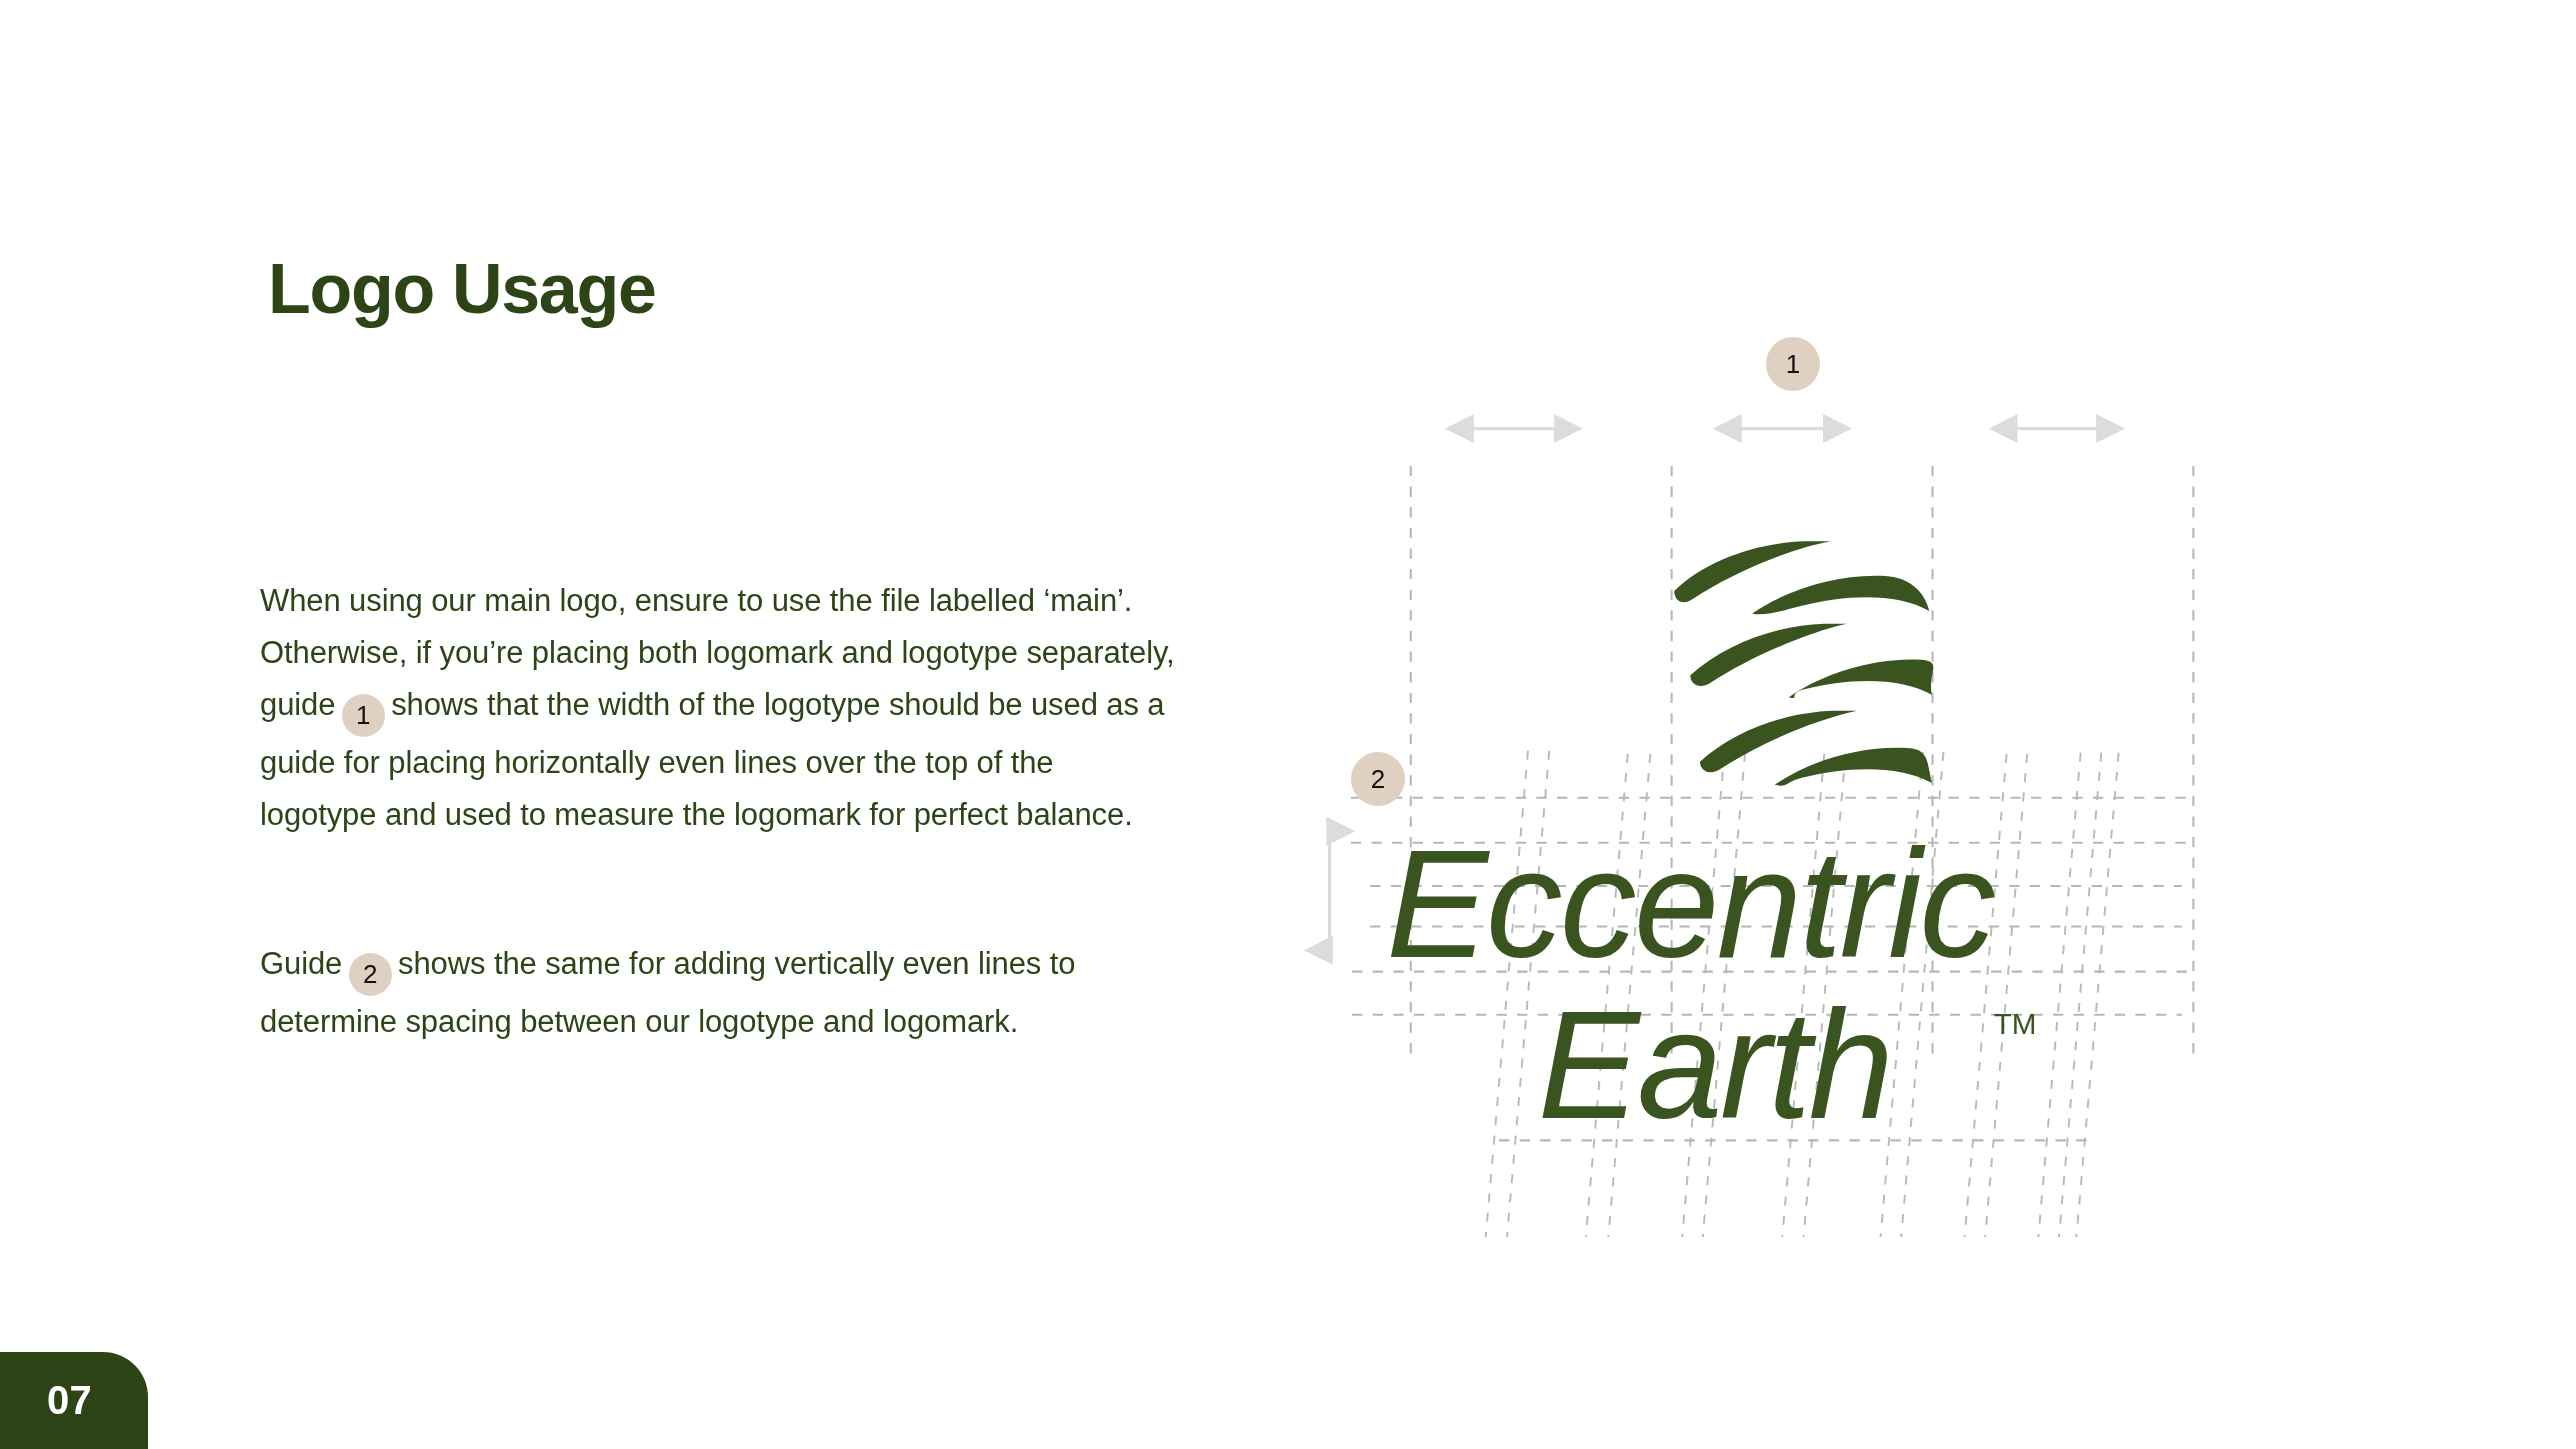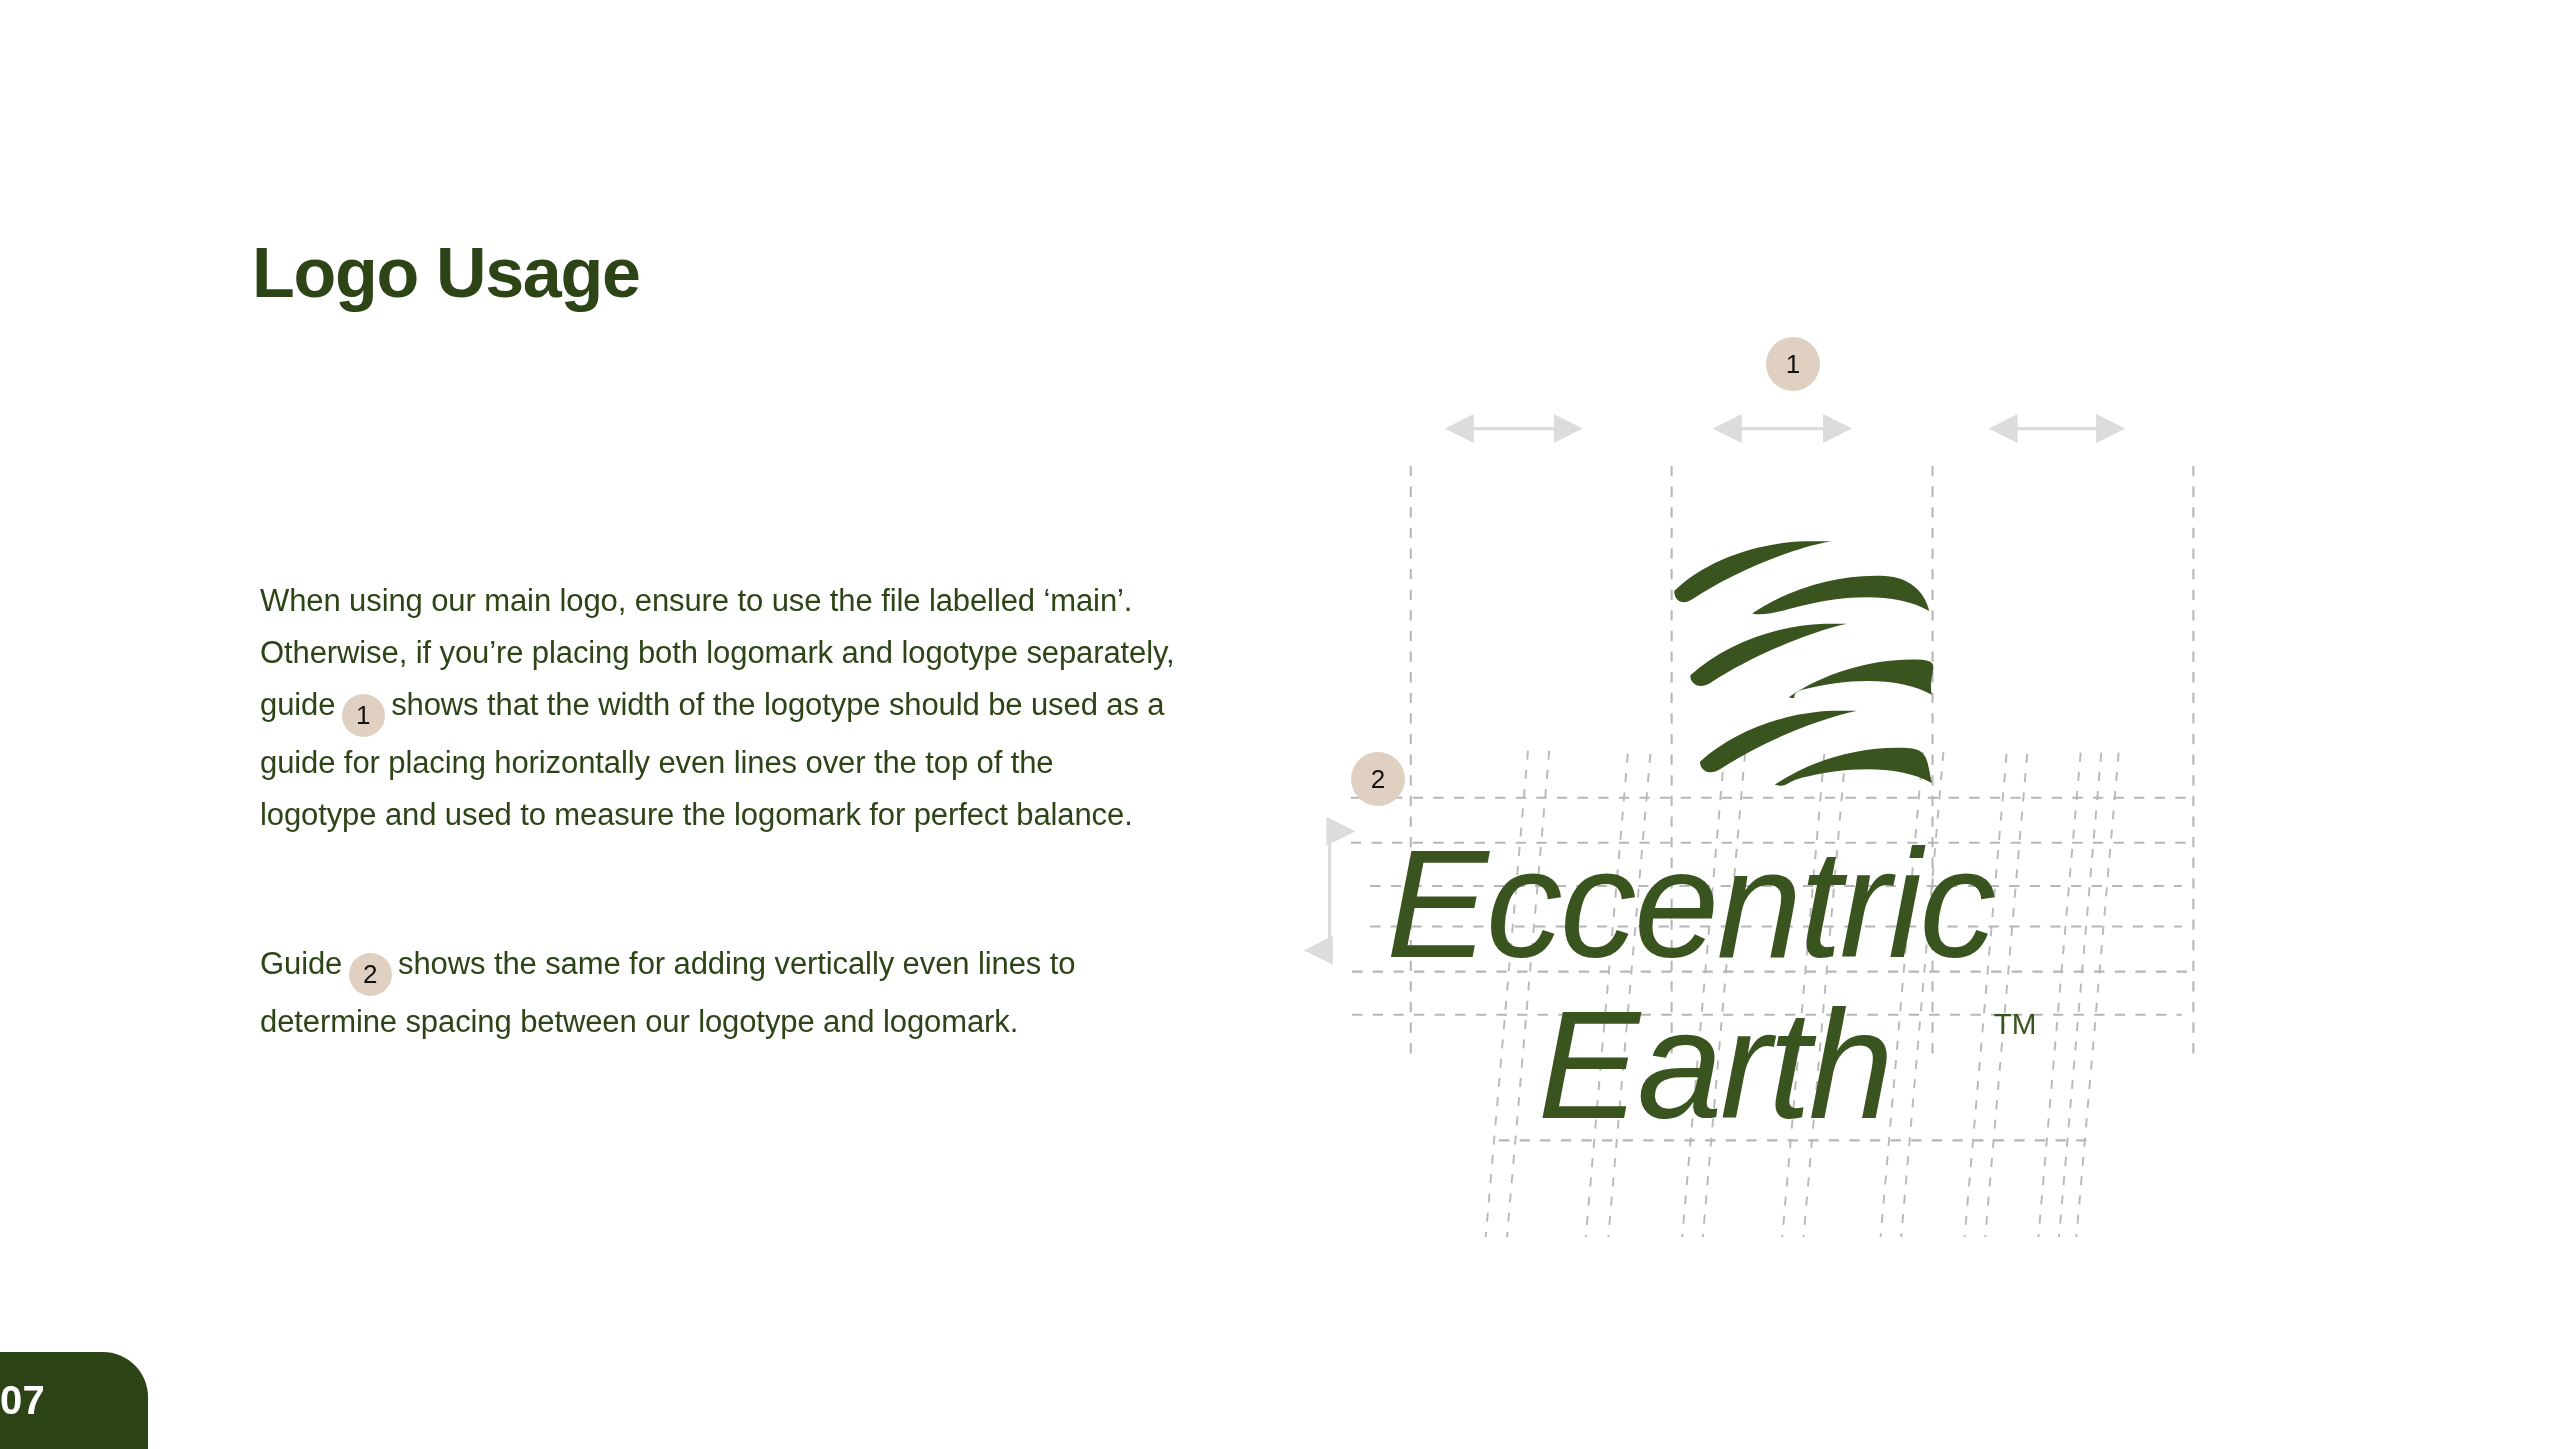--- a/index.html
+++ b/index.html
@@ -9,21 +9,21 @@
     font-family:"Liberation Sans", sans-serif;
     overflow:hidden;
     position:relative;
   }
   .slide{position:absolute;inset:0;background:#fff;}
 
   
   .left-col{position:absolute;left:252px;top:238px;width:947px;}
   .page-title{
     font-size:70px;line-height:1.0;font-weight:bold;
-    color:#2d4417;letter-spacing:-1.3px;margin:0;
+    color:#2d4417;letter-spacing:-1.3px;margin:16px;
   }
   .page-subtitle{
     font-size:36px;line-height:1.0;font-weight:400;
     color:#2d4417;margin:18px 0 0 0;letter-spacing:-0.3px;
   }
   .body-block{position:absolute;left:252px;top:567px;width:934px;}
   .body-para{
     font-size:31px;line-height:52px;color:#2d4417;
     margin:8px;letter-spacing:-0.1px;font-weight:400;
   }
@@ -33,21 +33,21 @@
     width:43px;height:43px;border-radius:50%;
     background:#e0d0c1;color:#111;
     font-size:26px;line-height:43px;text-align:center;
     vertical-align:-9px;margin:0 6.4px;font-weight:400;
   }
 
   
   .page-tab{
     position:absolute;left:0;bottom:0;width:148px;height:97px;
     background:#2d4417;border-top-right-radius:45px;
-    display:flex;align-items:center;justify-content:flex-start;
+    display:flex;align-items:center;justify-content:center;
   }
   .page-tab span{
     color:#ffffff;font-size:40px;font-weight:bold;letter-spacing:0.3px;
     padding-right:9px;
   }
 
   
   .logo-panel{position:absolute;left:1280px;top:303px;width:934px;height:934px;}
   .logo-svg{position:absolute;left:0;top:0;width:934px;height:934px;}
 

